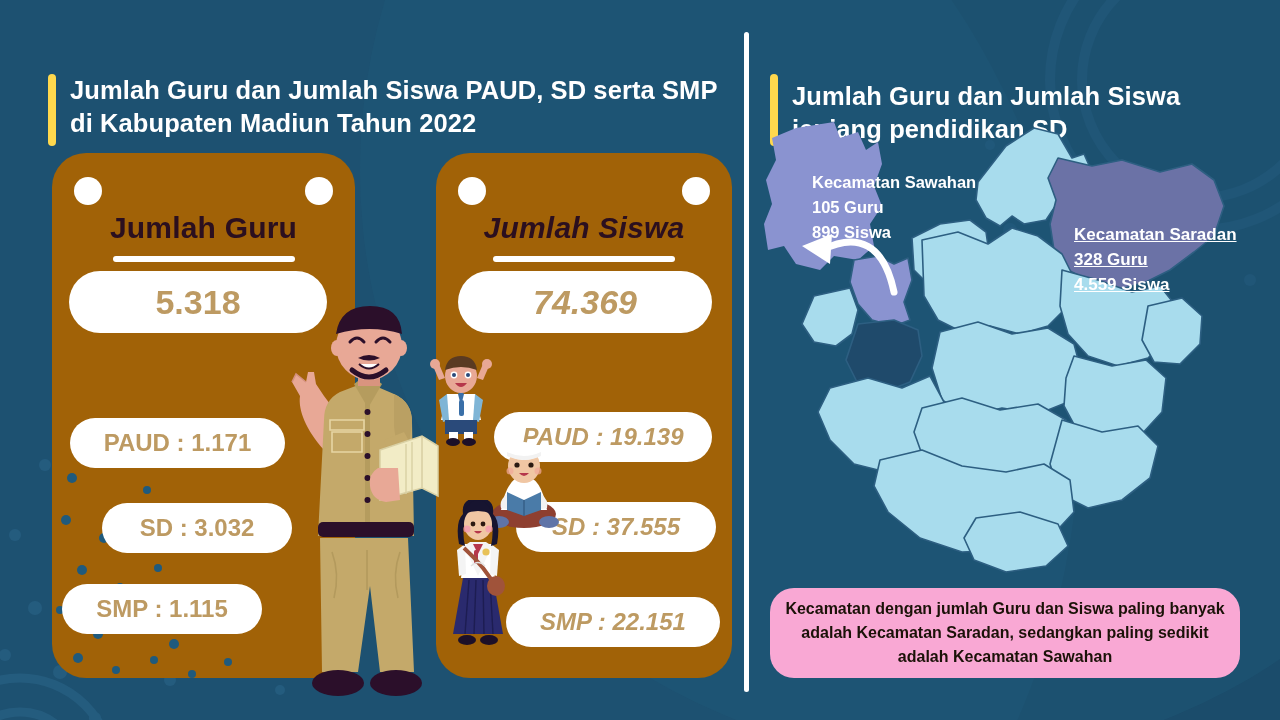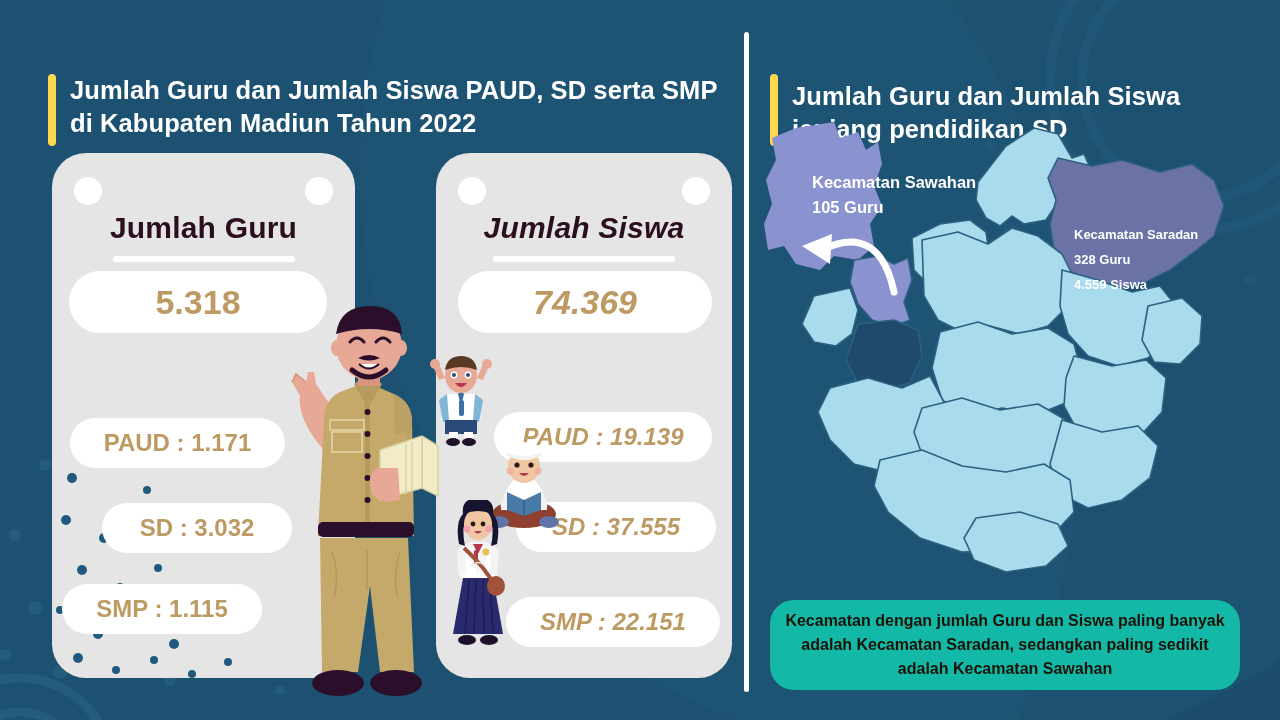--- a/index.html
+++ b/index.html
@@ -46,21 +46,21 @@
   #hdr-right h1{ font-size:25.5px; line-height:33px; }
 
   
   .divider{
     position:absolute; left:744px; top:32px; width:5px; height:660px;
     background:#ffffff; border-radius:3px;
   }
 
   
   .card{
-    position:absolute; background:#e5e5e5; border-radius:34px; overflow:hidden;
+    position:absolute; background:#a16207; border-radius:34px; overflow:hidden;
   }
   #card-guru{ left:52px; top:153px; width:303px; height:525px; }
   #card-siswa{ left:436px; top:153px; width:296px; height:525px;font-style:italic; }
   .card .punch{
     position:absolute; width:28px; height:28px; border-radius:50%;
     background:#ffffff; top:24px;
   }
   .card .punch.l{ left:22px; }
   .card .punch.r{ right:22px; }
   .card-dots{ position:absolute; left:0; bottom:0; width:100%; height:230px; }
@@ -96,29 +96,28 @@
   #illo-boy{ left:425px; top:352px; width:72px; height:94px; z-index:6; }
   #illo-ngaji{ left:485px; top:440px; width:78px; height:92px; z-index:6; }
   #illo-girl{ left:443px; top:500px; width:70px; height:150px; z-index:6; }
 
   
   #map-wrap{ position:absolute; left:762px; top:120px; width:510px; height:470px; }
   #map-wrap svg{ width:100%; height:100%; display:block; }
 
   .map-label{ position:absolute; color:#ffffff; font-weight:bold; }
   #lbl-sawahan{ left:812px; top:170px; font-size:16.5px; line-height:25px; }
-  #lbl-saradan{ left:1074px; top:222px; font-size:13px; line-height:25px; }
+  #lbl-saradan{ left:1074px; top:222px; font-size:17px; line-height:25px;text-decoration:underline; }
 
   
   #caption{
     position:absolute; left:770px; top:588px; width:470px; height:90px;
-    background:#14b8a6; border-radius:24px;
+    background:#f9a8d4; border-radius:24px;
     display:flex; align-items:center; justify-content:center;
     padding:0 14px;
-    margin-top:12px;
   }
   #caption p{
     color:#1b1208; font-size:16px; line-height:24px; font-weight:bold; text-align:center;
   }
 </style>
 </head>
 <body>
 
 <div id="stage">
 
@@ -412,20 +411,21 @@
       <g>
         <path d="M132 172 C122 124 96 112 60 130" fill="none" stroke="#ffffff" stroke-width="7" stroke-linecap="round"></path>
         <path d="M40 126 L70 114 L68 144 Z" fill="#ffffff"></path>
       </g>
     </svg>
   </div>
 
   <div class="map-label" id="lbl-sawahan">
     <div>Kecamatan Sawahan</div>
     <div>105 Guru</div>
+    <div>899 Siswa</div>
   </div>
 
   <div class="map-label" id="lbl-saradan">
     <div>Kecamatan Saradan</div>
     <div>328 Guru</div>
     <div>4.559 Siswa</div>
   </div>
 
   <div id="caption">
     <p>Kecamatan dengan jumlah Guru dan Siswa paling banyak adalah Kecamatan Saradan, sedangkan paling sedikit adalah Kecamatan Sawahan</p>

